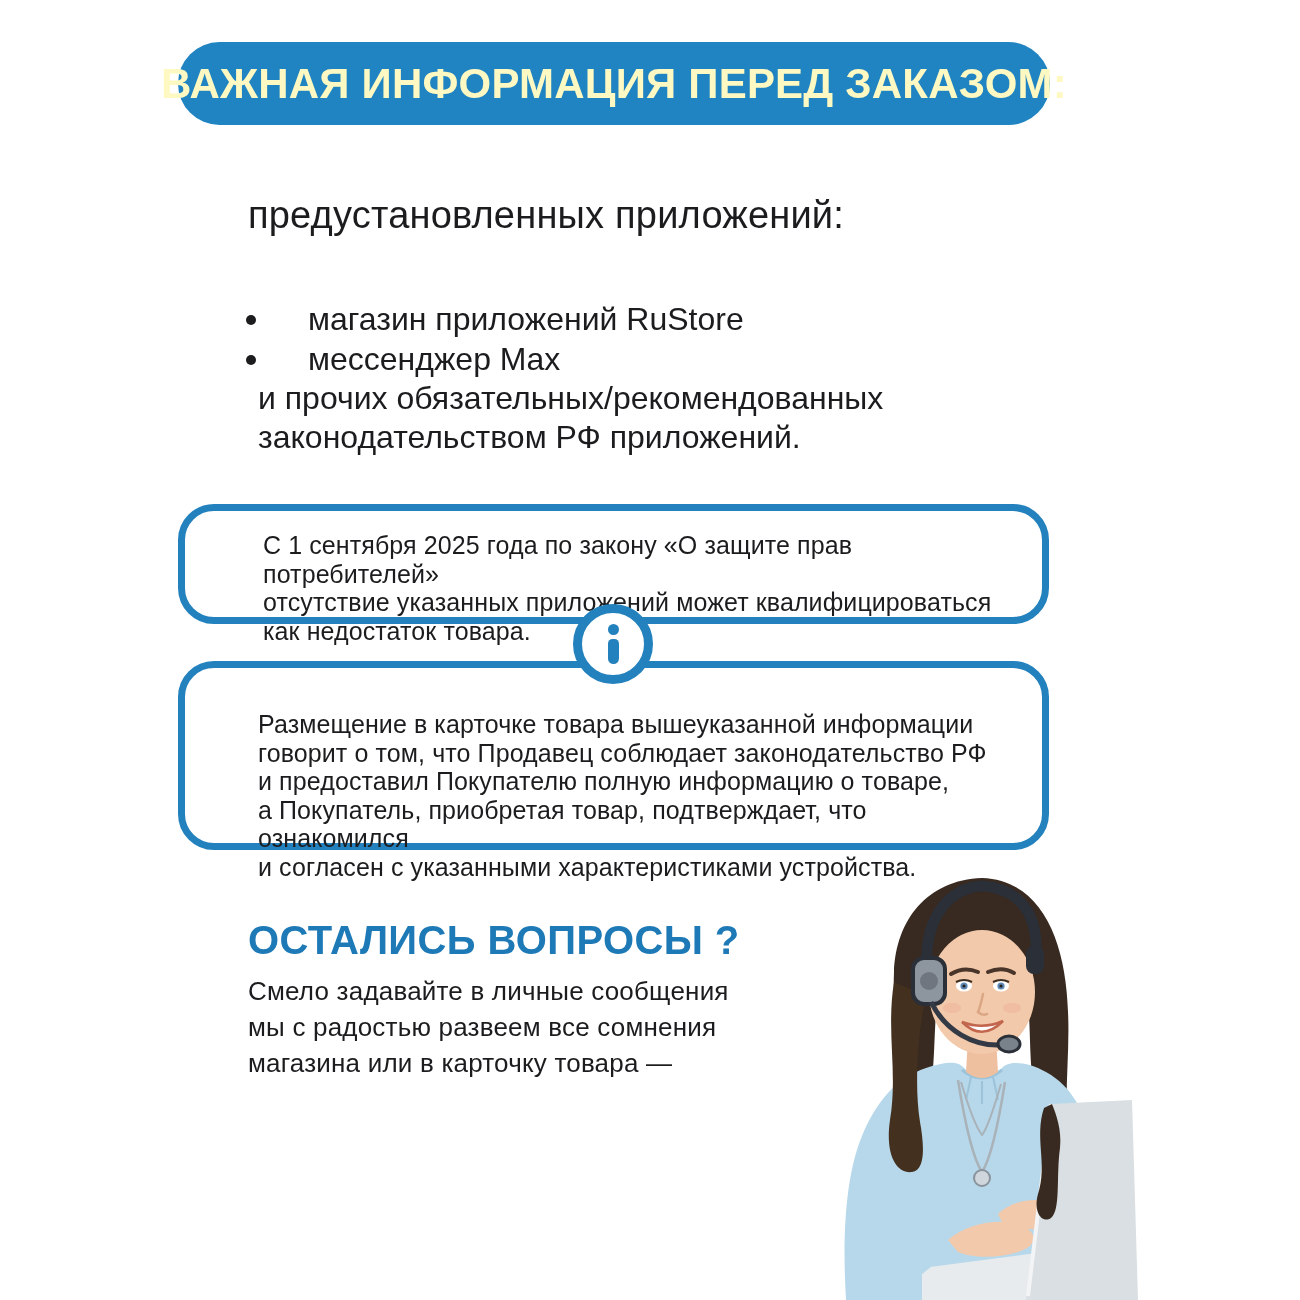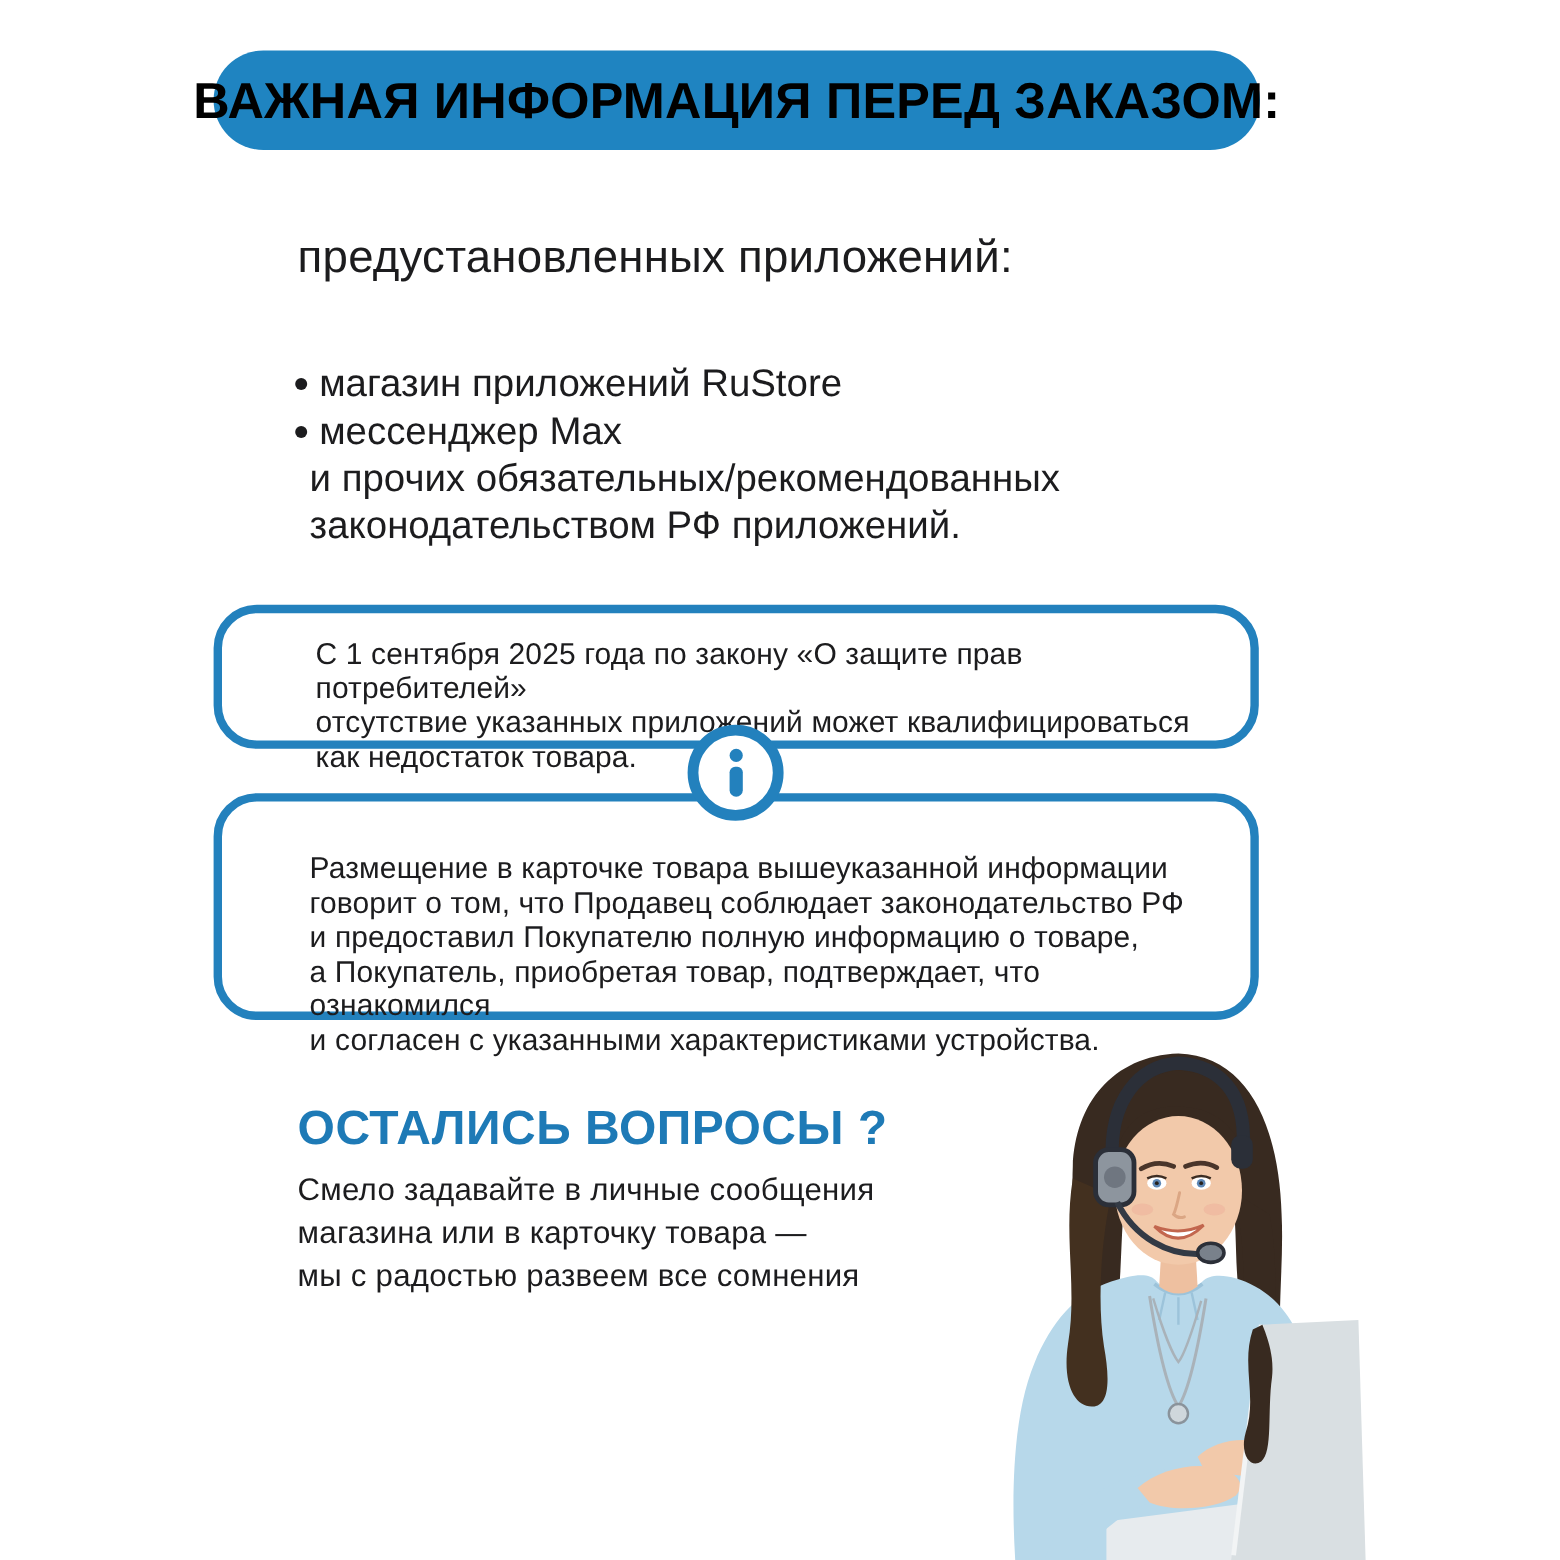--- a/index.html
+++ b/index.html
@@ -12,26 +12,26 @@
   #canvas{
     position:relative;width:1300px;height:1300px;background:#ffffff;overflow:hidden;
     font-family:"Liberation Sans","DejaVu Sans",sans-serif;color:var(--text-dark);
   }
   
   .banner{
     position:absolute;left:178px;top:42px;width:872px;height:83px;
     background:var(--banner-blue);border-radius:42px;
     display:flex;align-items:center;justify-content:center;
   }
-  .banner span{color:#000000;font-weight:700;font-size:42px;letter-spacing:.2px;white-space:nowrap;}
+  .banner span{color:#fef9c3;font-weight:700;font-size:42px;letter-spacing:.2px;white-space:nowrap;}
   
   .intro{position:absolute;left:248px;top:192px;font-size:38px;line-height:46px;letter-spacing:.2px;}
   
   .bullets{position:absolute;left:246px;top:299px;font-size:32px;line-height:40px;}
-  .bullet-row{display:flex;align-items:flex-start;}
+  .bullet-row{display:flex;align-items:flex-start;gap:42px;}
   .bullet-dot{width:10px;height:10px;border-radius:50%;background:var(--text-dark);margin:16px 10px 0 0;flex:0 0 auto;}
   .bullet-cont{margin-left:12px;line-height:39px;}
   
   .info-box{
     position:absolute;left:178px;width:871px;box-sizing:border-box;background:#ffffff;
     border:7px solid var(--border-blue);border-radius:36px;
     font-size:25px;line-height:28.5px;letter-spacing:.1px;
   }
   .box-law{top:504px;height:120px;padding:20px 20px 0 78px;}
   .box-placement{top:661px;height:189px;padding:42px 20px 0 73px;}
@@ -90,22 +90,22 @@
     <div>Размещение в карточке товара вышеуказанной информации</div>
     <div>говорит о том, что Продавец соблюдает законодательство РФ</div>
     <div>и предоставил Покупателю полную информацию о товаре,</div>
     <div>а Покупатель, приобретая товар, подтверждает, что ознакомился</div>
     <div>и согласен с указанными характеристиками устройства.</div>
   </div>
 
   <div class="q-heading">ОСТАЛИСЬ ВОПРОСЫ ?</div>
   <div class="q-text">
     <div>Смело задавайте в личные сообщения</div>
+    <div>мы с радостью развеем все сомнения</div>
     <div>магазина или в карточку товара —</div>
-    <div>мы с радостью развеем все сомнения</div>
   </div>
 
   <svg class="agent" viewBox="0 0 470 428" aria-hidden="true">
     <g>
 
       <path fill="#382a20" d="M152,6 C97,8 66,48 64,100 C62,145 72,180 64,222 C58,258 64,290 84,302
                C100,311 112,298 107,278 C101,252 98,232 102,206 C105,184 104,150 108,122
                C112,92 128,78 152,76 C178,78 193,94 197,122 C201,152 199,186 203,210
                C207,238 203,258 198,282 C193,304 204,318 220,314 C238,309 241,284 238,258
                C234,222 240,180 238,140 C236,70 212,8 152,6 Z"></path>

